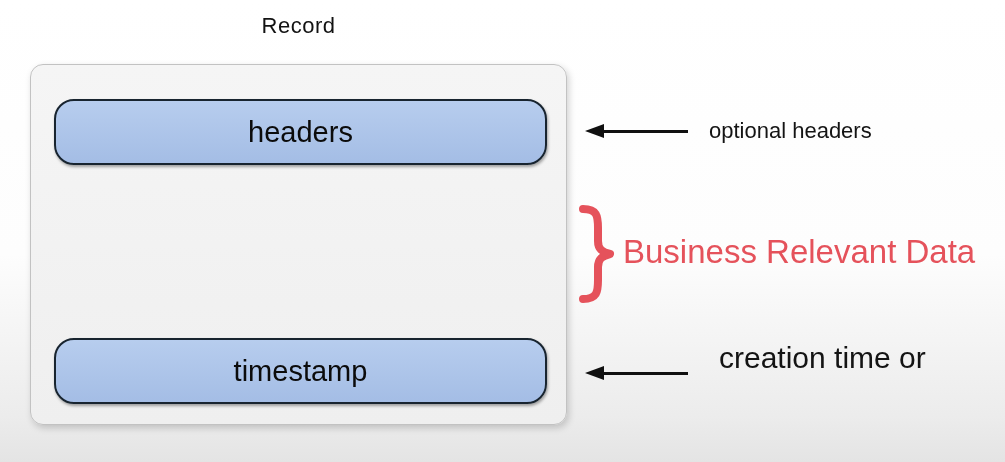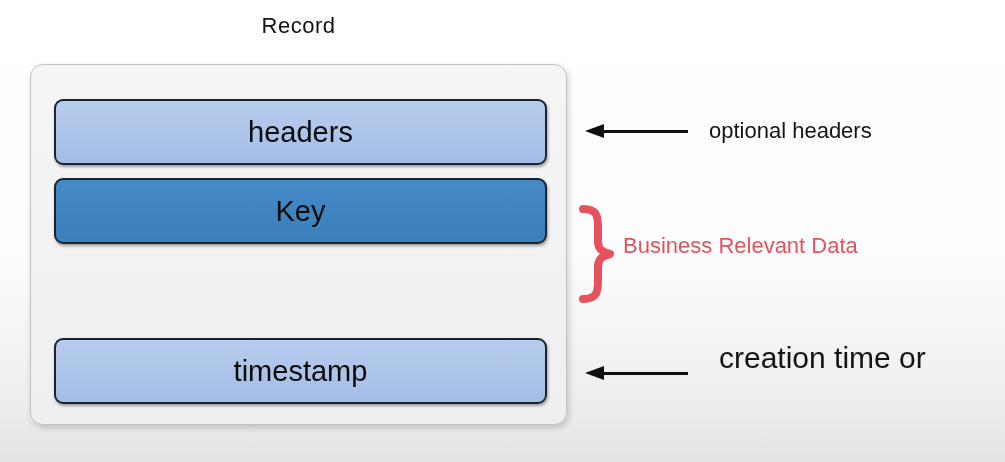--- a/index.html
+++ b/index.html
@@ -36,21 +36,21 @@
     border-radius: 13px;
     box-shadow: 2px 3px 7px rgba(0,0,0,0.18);
   }
   .field-box {
     position: absolute;
     left: 23px;
     width: 493px;
     height: 66px;
     box-sizing: border-box;
     border: 2px solid #18242f;
-    border-radius: 9px;
+    border-radius: 20px;
     box-shadow: 1px 2px 3px rgba(0,0,0,0.35);
     display: flex;
     align-items: center;
     justify-content: center;
     font-size: 29px;
     color: #0b0b0b;
   }
   .field-box.light {
     background: linear-gradient(180deg, #b7cdee 0%, #a4bde5 100%);
   }
@@ -101,35 +101,34 @@
     position: absolute;
     left: 577px;
     top: 204px;
     width: 42px;
     height: 100px;
   }
   .business-label {
     position: absolute;
     left: 623px;
     top: 233px;
-    font-size: 22px;
+    font-size: 33px;
     color: #e5525b;
     white-space: nowrap;
   }
 </style>
 </head>
 <body>
 
 <div class="diagram-title">Record</div>
 
 <div class="record-container">
 
   <div class="field-box light field-headers">headers</div>
 
-  <div class="field-box dark field-key">Key</div>
 
 
   <div class="field-box light field-timestamp">timestamp</div>
 </div>
 
 <div class="arrow arrow-1">
   <span class="arrow-head"></span>
   <span class="arrow-line"></span>
 </div>
 

